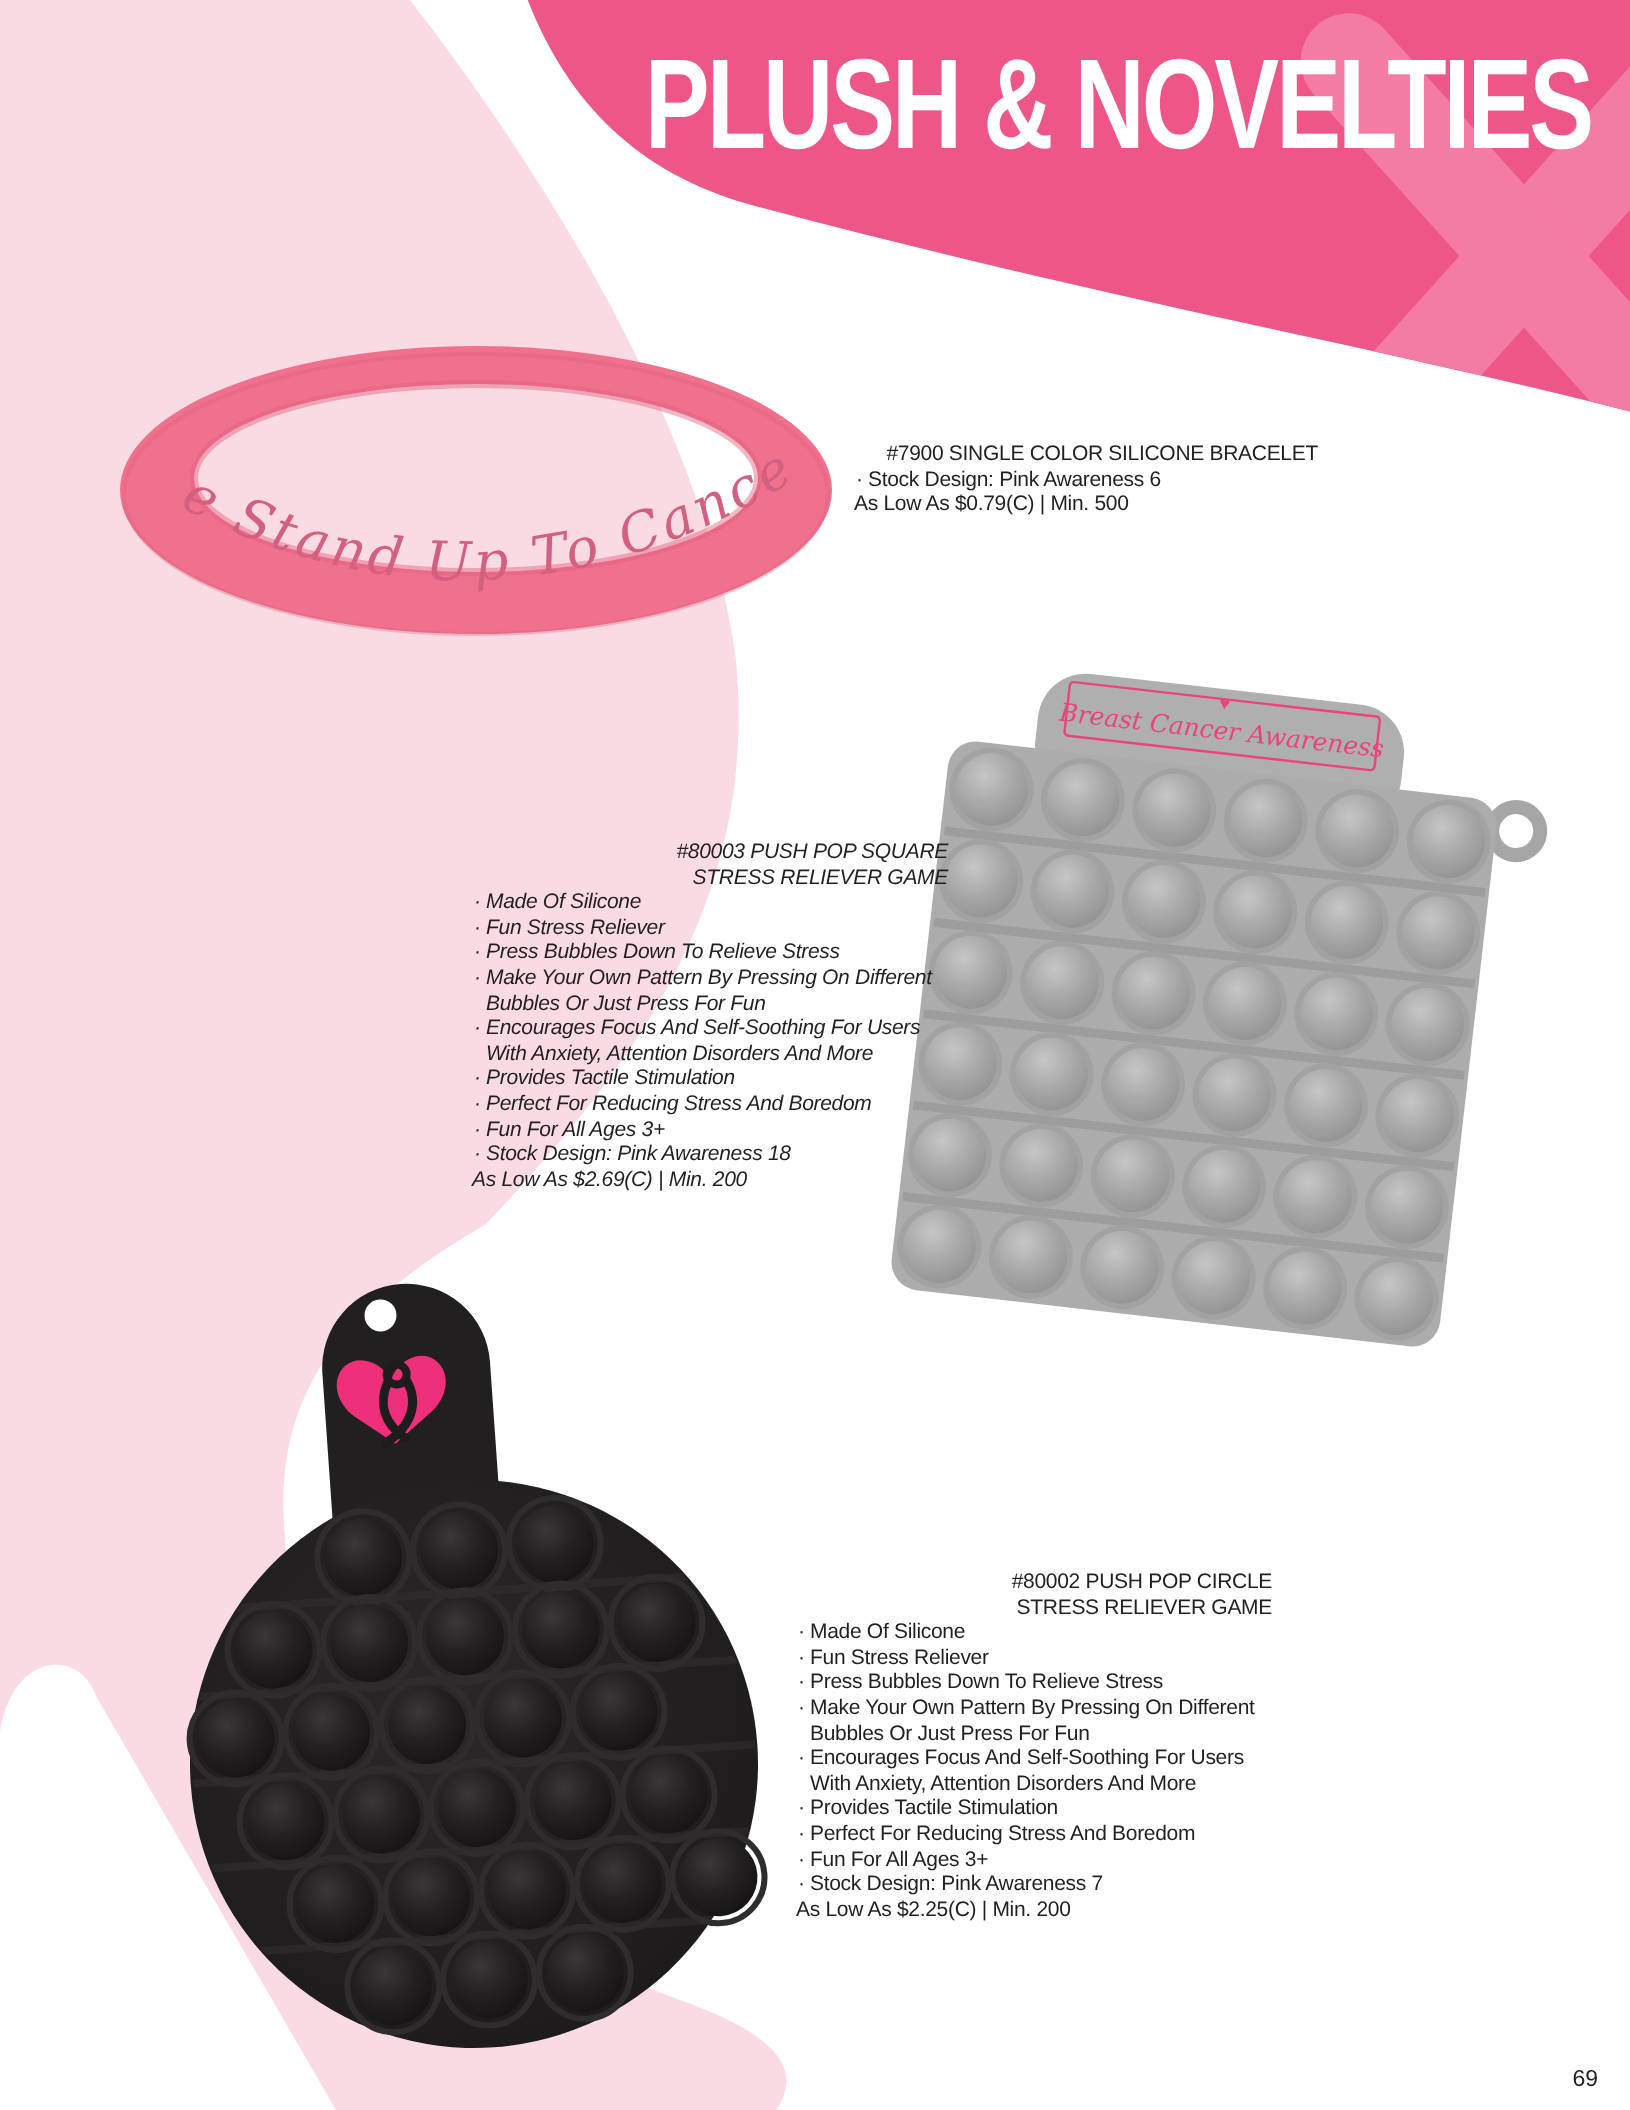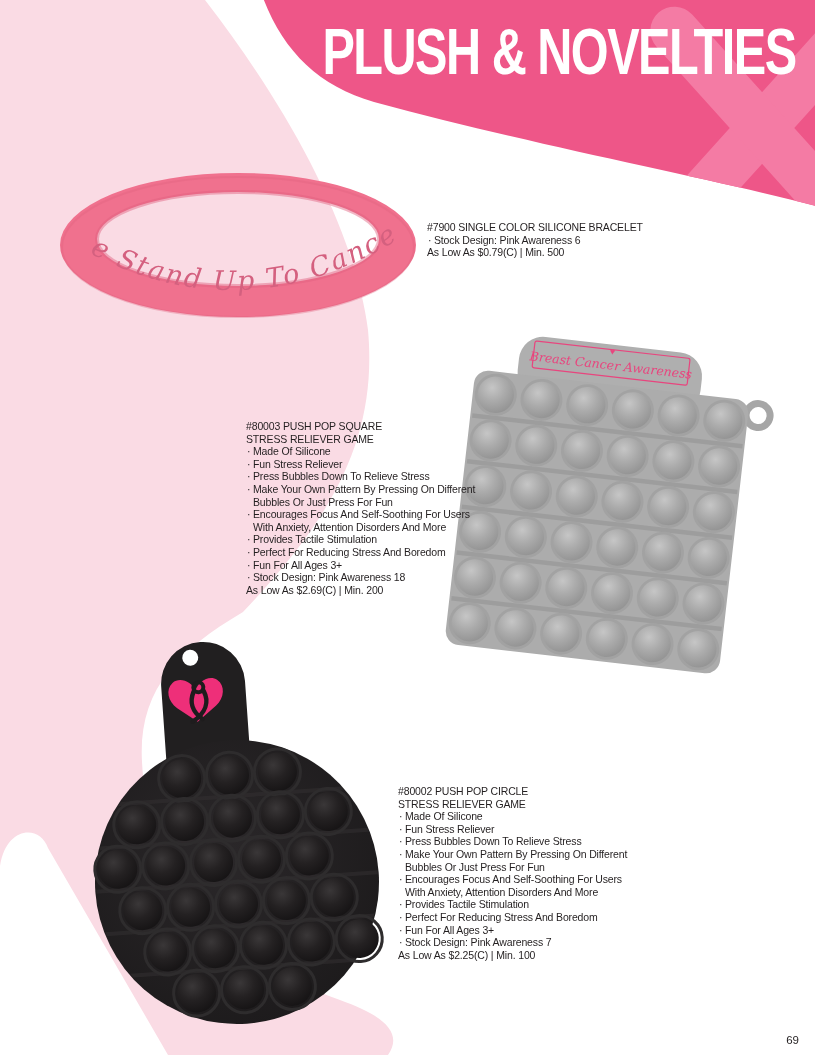--- a/index.html
+++ b/index.html
@@ -11,21 +11,21 @@
   svg.layer{position:absolute;left:0;top:0;width:815px;height:1055px;}
   .header-title{
     position:absolute;left:316px;top:14px;width:486px;height:76px;
     display:flex;align-items:center;justify-content:center;
     font-weight:bold;font-size:64px;line-height:1;color:#ffffff;
     letter-spacing:-2px;white-space:nowrap;
     transform:scaleX(.76);transform-origin:50% 50%;
     z-index:3;
   }
   .pinfo{position:absolute;font-size:10.5px;line-height:12.6px;letter-spacing:-0.15px;z-index:3;}
-  .ptitle{text-transform:uppercase;}
+  .ptitle{text-transform:uppercase;text-align:right;}
   .bullet{position:relative;padding-left:7px;}
   .bullet::before{content:"\00B7";position:absolute;left:1px;}
   .pagenum{position:absolute;right:16px;bottom:9px;font-size:11.5px;z-index:3;margin-left:23px;}
 </style>
 </head>
 <body>
 
 <div class="page">
 
   <svg class="layer" viewBox="0 0 815 1055" aria-hidden="true">
@@ -262,21 +262,21 @@
   <div class="header-title">PLUSH &amp; NOVELTIES</div>
 
   <div class="pinfo" style="left:427px;top:221px;width:232px;">
     <div class="ptitle">#7900 Single Color Silicone Bracelet</div>
     <div>
         <div class="bullet">Stock Design: Pink Awareness 6</div>
       </div>
     <div class="price">As Low As $0.79(C) | Min. 500</div>
   </div>
 
-  <div class="pinfo" style="left:246px;top:420px;width:238px;">
+  <div class="pinfo" style="left:236px;top:420px;width:238px;font-style:italic;">
     <div class="ptitle">#80003 Push Pop Square</div>
     <div class="ptitle">Stress Reliever Game</div>
     <div>
         <div class="bullet">Made Of Silicone</div>
         <div class="bullet">Fun Stress Reliever</div>
         <div class="bullet">Press Bubbles Down To Relieve Stress</div>
         <div class="bullet">Make Your Own Pattern By Pressing On Different Bubbles Or Just Press For Fun</div>
         <div class="bullet">Encourages Focus And Self-Soothing For Users With Anxiety, Attention Disorders And More</div>
         <div class="bullet">Provides Tactile Stimulation</div>
         <div class="bullet">Perfect For Reducing Stress And Boredom</div>
@@ -293,17 +293,17 @@
         <div class="bullet">Made Of Silicone</div>
         <div class="bullet">Fun Stress Reliever</div>
         <div class="bullet">Press Bubbles Down To Relieve Stress</div>
         <div class="bullet">Make Your Own Pattern By Pressing On Different Bubbles Or Just Press For Fun</div>
         <div class="bullet">Encourages Focus And Self-Soothing For Users With Anxiety, Attention Disorders And More</div>
         <div class="bullet">Provides Tactile Stimulation</div>
         <div class="bullet">Perfect For Reducing Stress And Boredom</div>
         <div class="bullet">Fun For All Ages 3+</div>
         <div class="bullet">Stock Design: Pink Awareness 7</div>
       </div>
-    <div class="price">As Low As $2.25(C) | Min. 100</div>
+    <div class="price">As Low As $2.25(C) | Min. 200</div>
   </div>
 
   <div class="pagenum">69</div>
 </div>
 
 </body></html>

